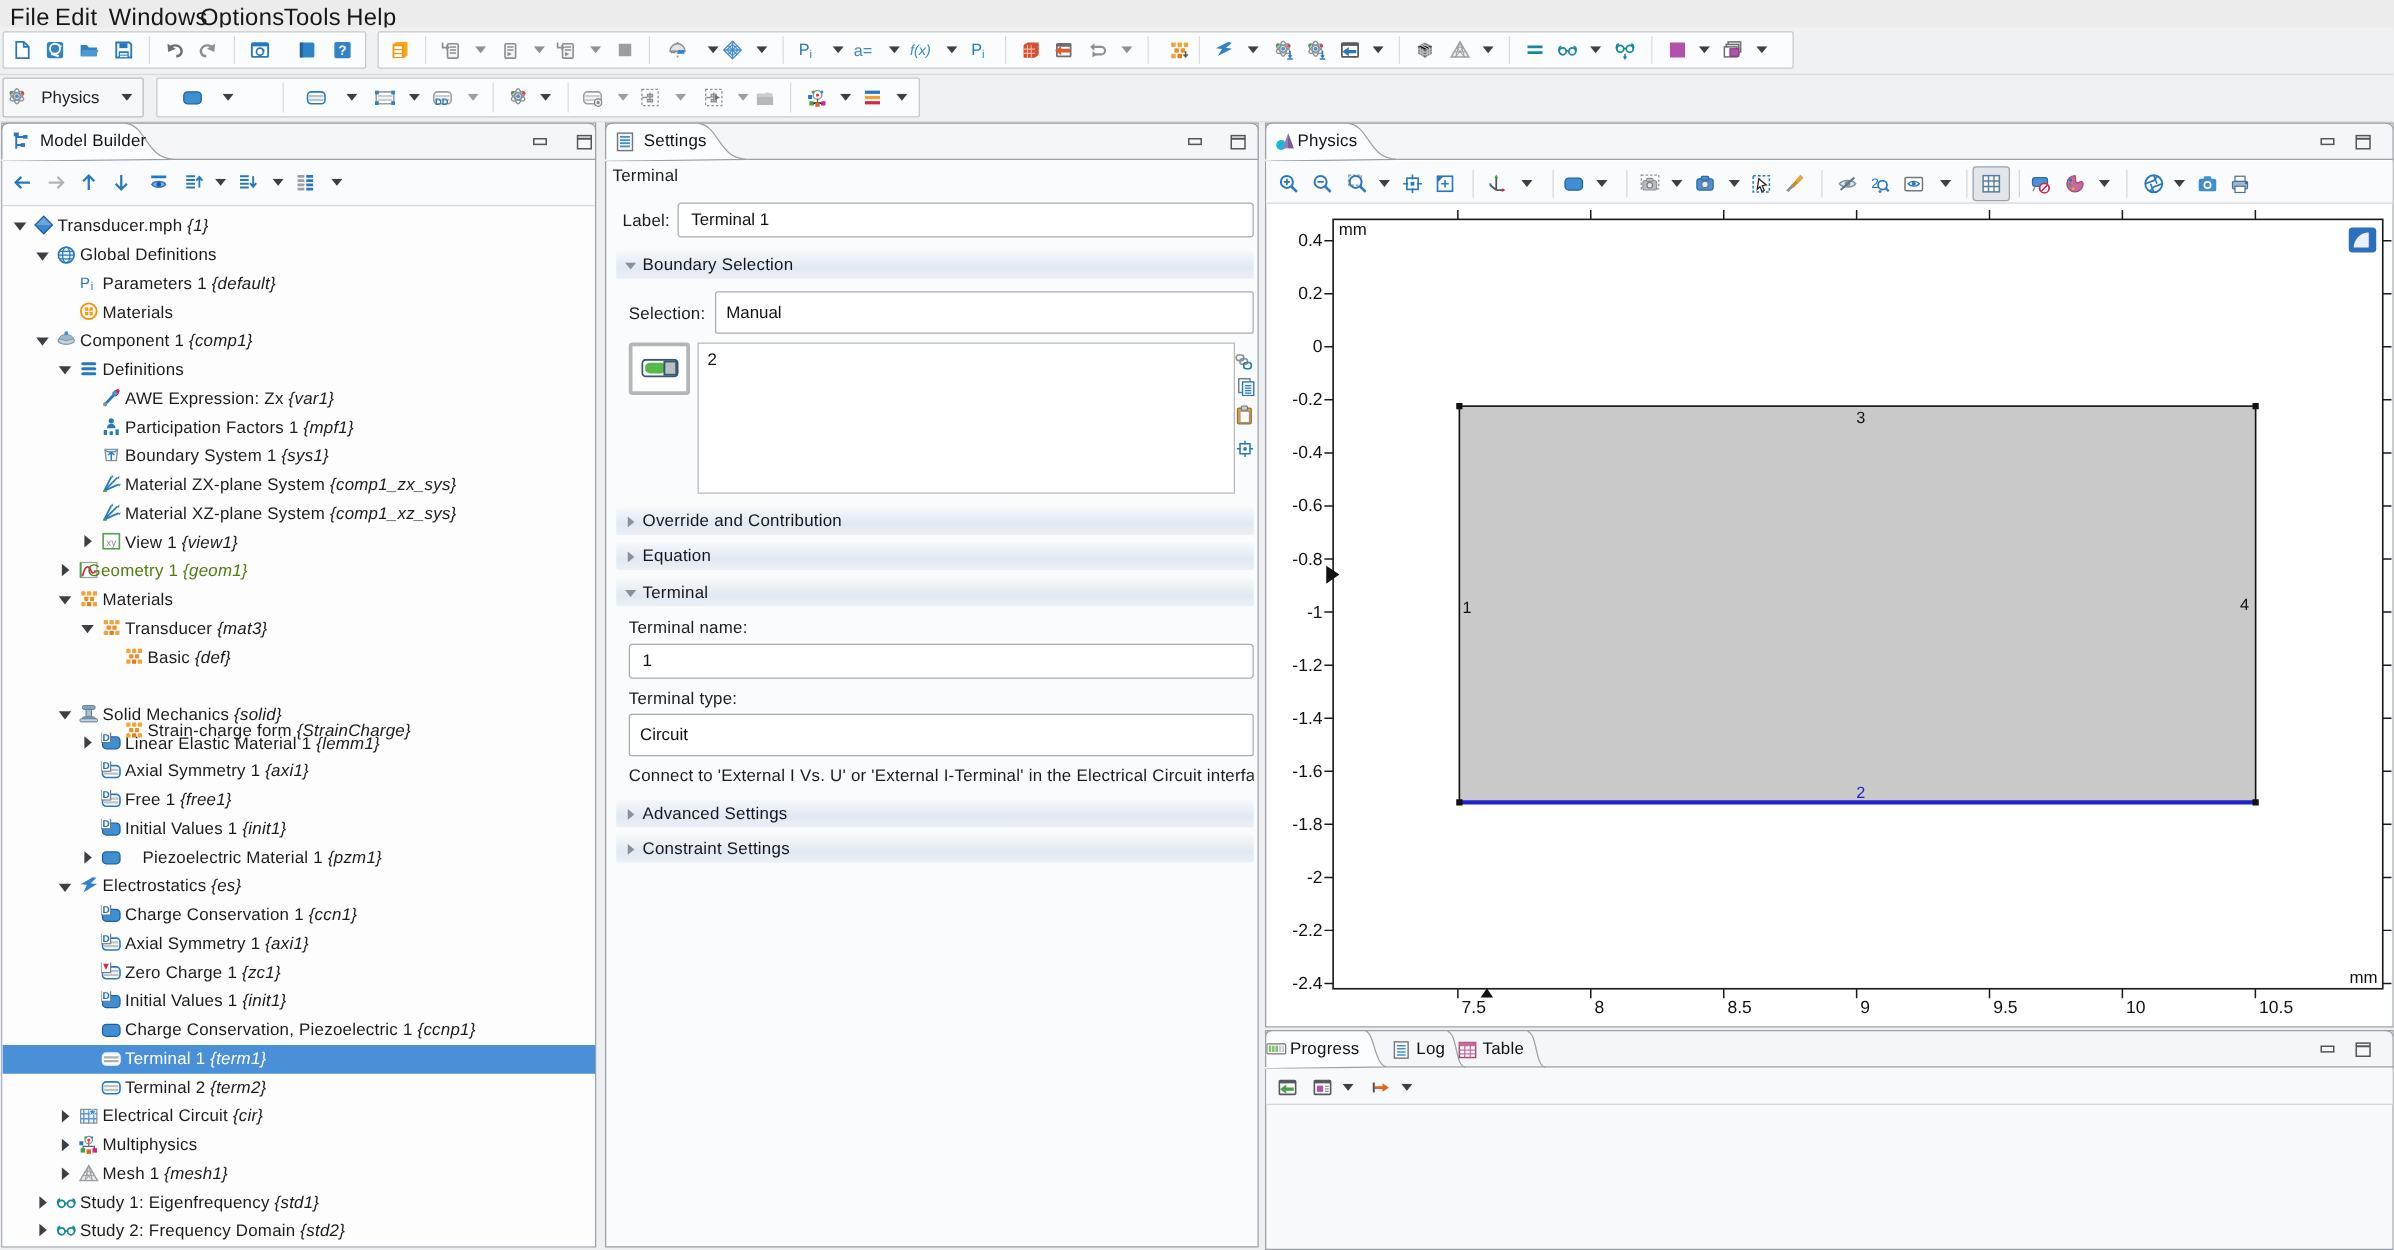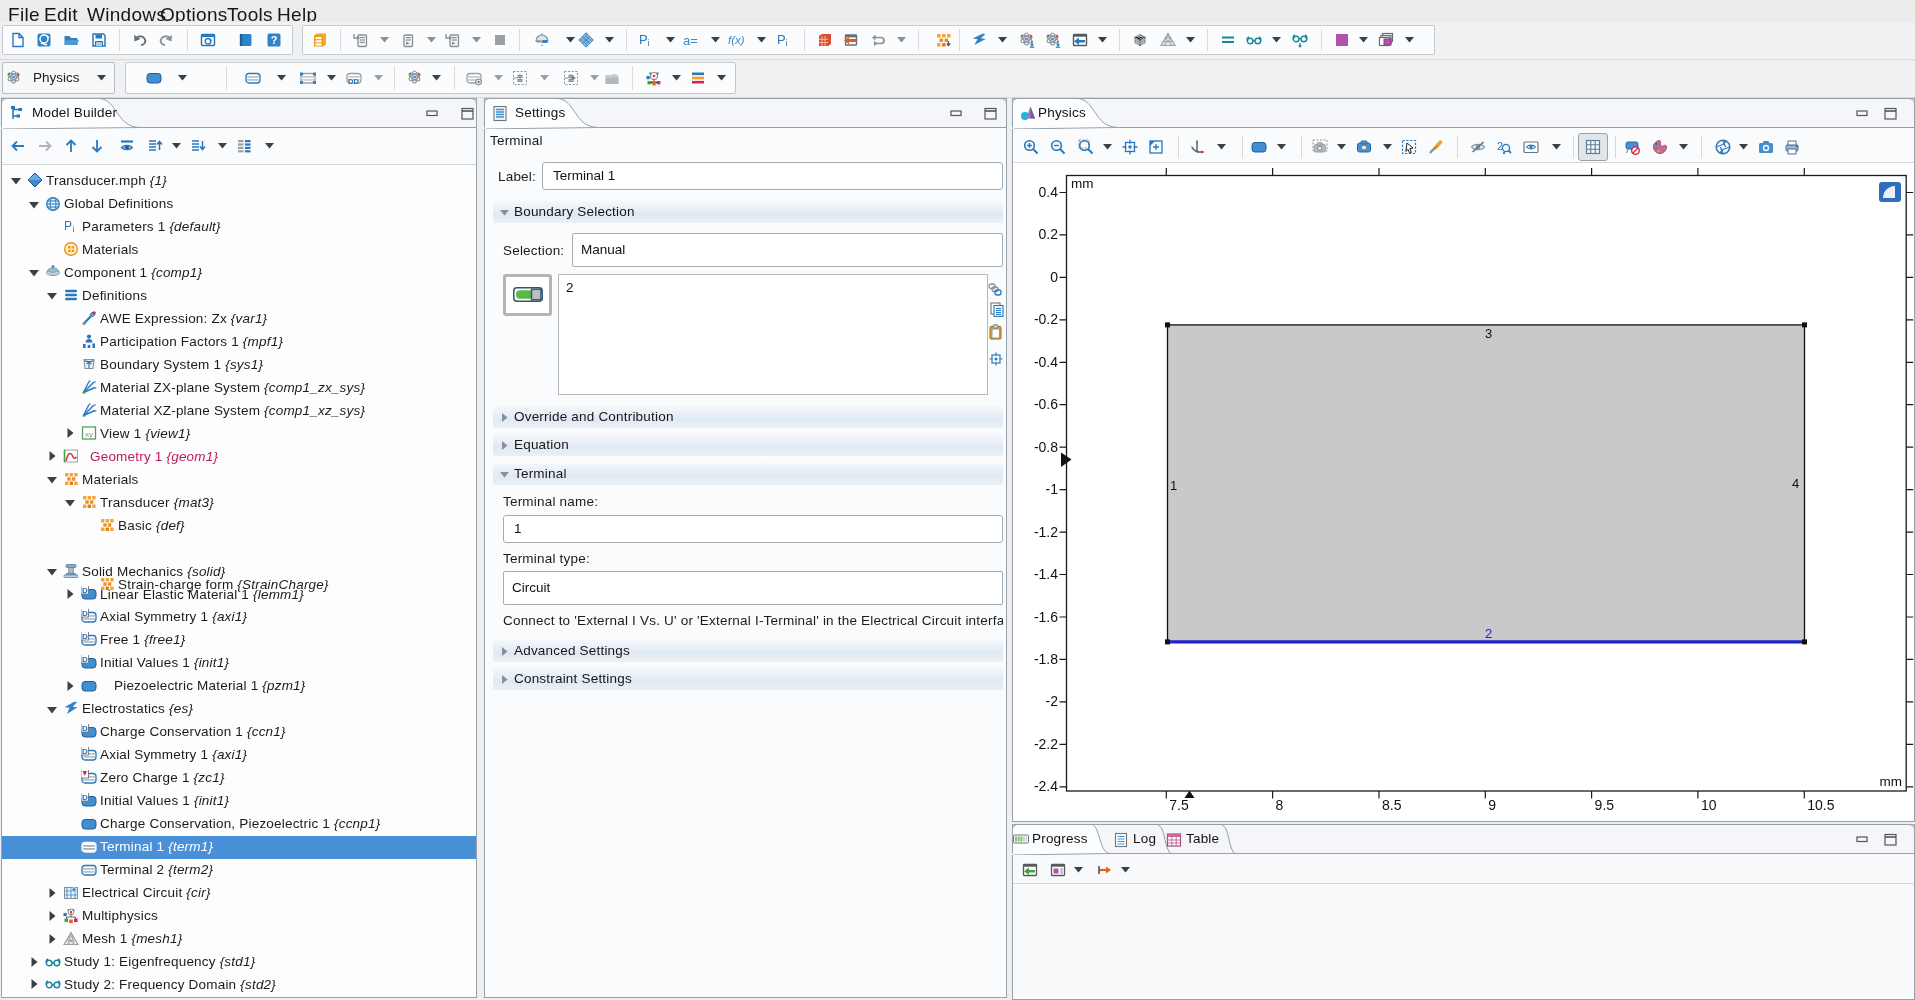--- a/index.html
+++ b/index.html
@@ -619,21 +619,21 @@
 </div>
 <div class="trow" style="top:279.1px;">
 <svg class="abs" style="left:44px;top:5px;" width="12" height="12" viewBox="0 0 12 12">
         <polygon points="3.5,1 9.5,6 3.5,11" fill="#3c4045"></polygon>
       </svg>
 <svg class="abs" style="left:61px;top:3px;" width="16" height="16" viewBox="0 0 16 16">
         <rect x="1.5" y="2" width="13" height="12" fill="#fff" stroke="#9aa0a5" stroke-width="1"></rect>
         <path d="M3,13 C5,4 8,4 9.5,8 C10.5,11 12,11 13.5,9" fill="none" stroke="#d6264a" stroke-width="1.4"></path>
         <path d="M1.5,2 v12" stroke="#44a244" stroke-width="1.6"></path>
       </svg>
-<div class="tlabel" style="left:88px;color:#be185d">Geometry 1 <i>{geom1}</i></div>
+<div class="tlabel" style="left:68px;color:#4d7c0f">Geometry 1 <i>{geom1}</i></div>
 </div>
 <div class="trow" style="top:302.1px;">
 <svg class="abs" style="left:44px;top:6px;" width="12" height="11" viewBox="0 0 12 11">
         <polygon points="1,3 11,3 6,9.5" fill="#3c4045"></polygon>
       </svg>
 <svg class="abs" style="left:61px;top:3px;" width="16" height="16" viewBox="0 0 16 16">
         <rect x="2" y="2" width="3.4" height="3.4" rx="0.5" fill="#f2a33a"></rect>
         <rect x="6.6" y="2" width="3.4" height="3.4" rx="0.5" fill="#f2a33a"></rect>
         <rect x="11.2" y="2" width="3.4" height="3.4" rx="0.5" fill="#f2a33a"></rect>
         <rect x="4.3" y="6.3" width="3.4" height="3.4" rx="0.5" fill="#e9912a"></rect>

